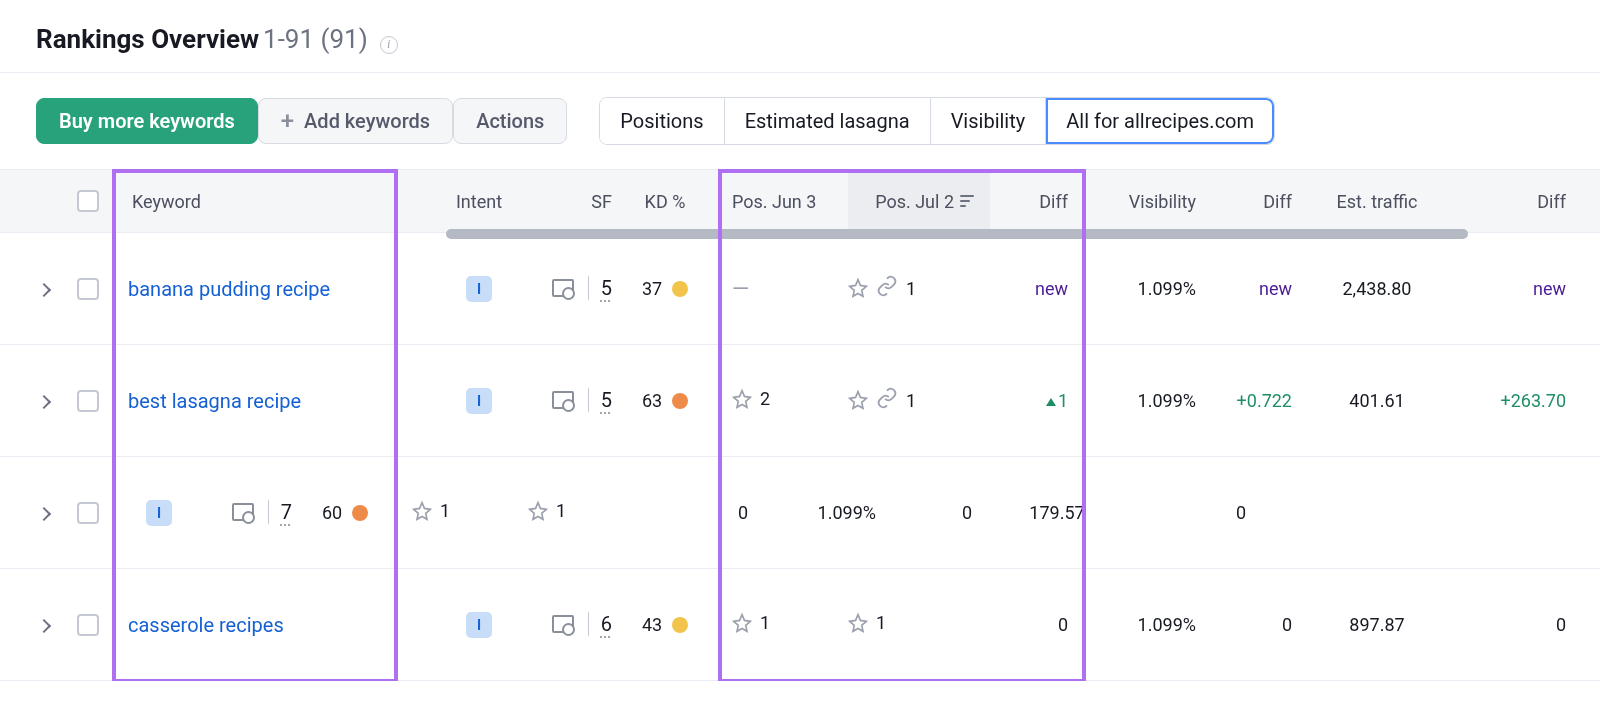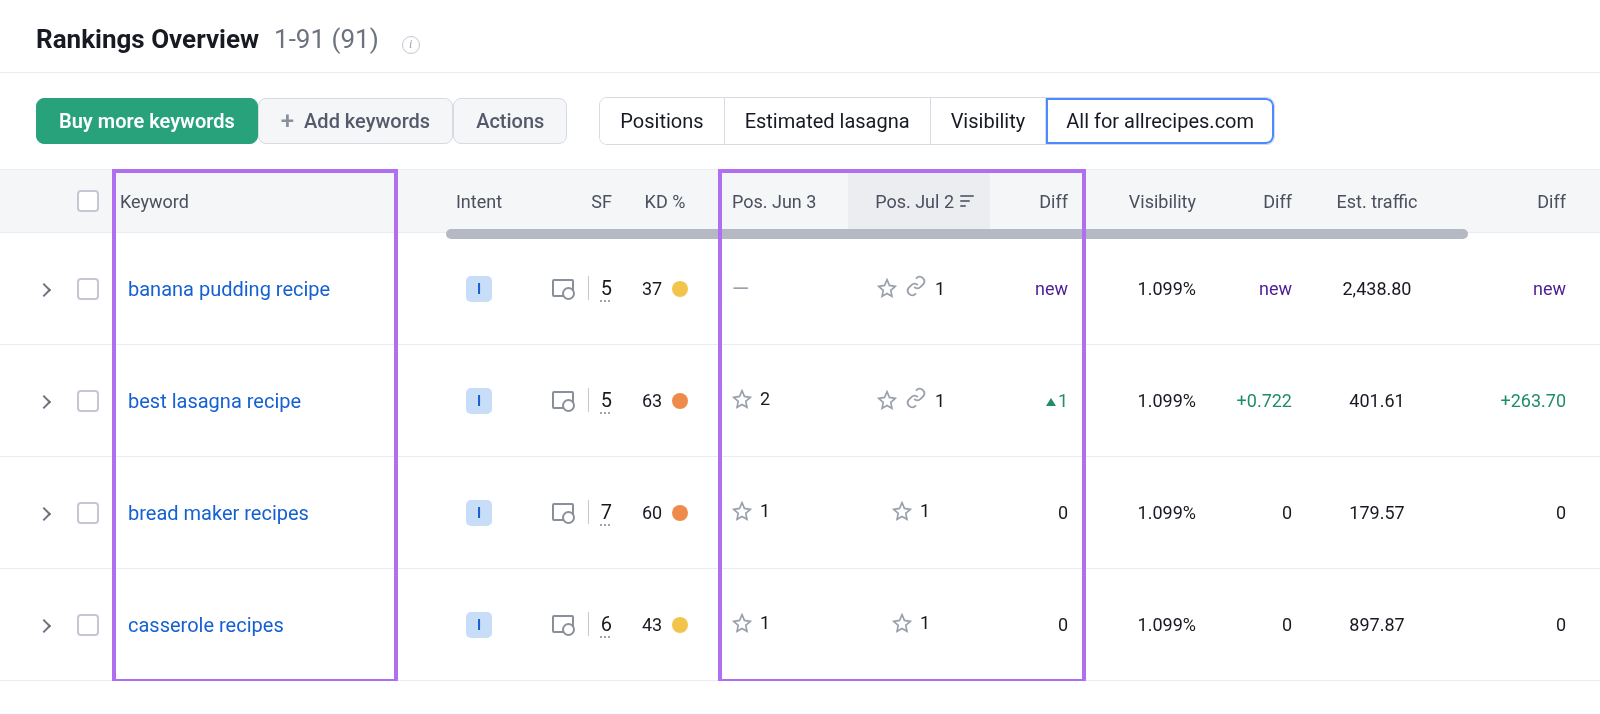--- a/index.html
+++ b/index.html
@@ -1,17 +1,17 @@
 <!DOCTYPE html>
 <html><head>
 <meta charset="utf-8">
 <style>
 *{box-sizing:border-box;margin:0;padding:0}
 body{font-family:-apple-system,BlinkMacSystemFont,"Segoe UI",Roboto,sans-serif;background:#fff;color:#171a22;width:1600px;font-size:18px}
-.header{padding:24px 36px 18px;border-bottom:1px solid #e9ecf2;display:flex;align-items:baseline;gap:15px}
+.header{padding:24px 36px 18px;border-bottom:1px solid #e9ecf2;display:flex;align-items:baseline;gap:4px}
 .header h1{font-size:26px;font-weight:700}
 .header .range{font-size:26px;font-weight:400;color:#6c727f}
 .info-ic{width:18px;height:18px;display:inline-flex;align-items:center;justify-content:center;color:#9aa0ad;border:1.5px solid #c4c8d2;border-radius:50%;font-size:12px;font-family:Georgia,serif;font-style:italic;margin-left:8px}
 .toolbar{display:flex;align-items:center;padding:24px 36px}
 .btn{display:inline-flex;align-items:center;gap:10px;height:46px;padding:0 22px;border-radius:8px;font-size:20px;font-weight:600;cursor:pointer;border:1px solid transparent;background:#fff;font-family:inherit}
 .btn.primary{background:#27a27a;color:#fff;border-color:#27a27a}
 .btn.soft{background:#f5f6f8;border-color:#d6dae3;color:#55596a;font-weight:500}
 .seg{display:inline-flex;border:1px solid #d6dae3;border-radius:8px;overflow:hidden}
 .seg .sbtn{height:46px;padding:0 20px;font-size:20px;color:#171a22;background:#fff;border:none;border-right:1px solid #d6dae3;cursor:pointer;font-family:inherit}
 .seg .sbtn:last-child{border-right:none}
@@ -21,27 +21,27 @@
 .thead{display:flex;align-items:center;height:64px;background:#f5f6f8;border-top:1px solid #e9ecf2;border-bottom:1px solid #e9ecf2;position:relative}
 .thead .th{color:#4b4f5e;font-size:18px}
 .row{display:flex;align-items:center;height:112px;border-bottom:1px solid #e9ecf2;position:relative}
 .c-exp{width:60px;text-align:center;padding-left:28px}
 .c-chk{width:56px;display:flex;justify-content:center}
 .c-kw{width:320px;padding-left:12px}
 .c-int{width:86px;text-align:center}
 .c-sf{width:98px;text-align:right;padding-right:8px}
 .c-kd{width:112px;text-align:center;padding-right:22px}
 .c-pos1{width:116px;text-align:left;padding-right:18px}
-.c-pos2{width:142px;text-align:center;padding-right:16px}
+.c-pos2{width:142px;text-align:left;padding-right:16px}
 .c-diff1{width:98px;text-align:right;padding-right:20px}
 .c-vis{width:118px;text-align:right;padding-right:10px}
 .c-diff2{width:106px;text-align:right;padding-right:20px}
 .c-est{width:150px;text-align:center;padding-right:20px}
 .c-diff3{width:138px;text-align:right;padding-right:34px}
-.thead .c-kw{padding-left:4px}
+.thead .c-kw{padding-left:16px}
 .thead .c-pos2{background:#ecedf0;height:100%;display:flex;align-items:center;justify-content:flex-end}
 .chevron{display:inline-block;width:10px;height:10px;border-right:2px solid #6c727f;border-bottom:2px solid #6c727f;transform:rotate(-45deg)}
 .chk{width:22px;height:22px;border:2px solid #c4c8d2;border-radius:4px;background:#fff}
 .kwlink{color:#1560d3;font-size:20px;cursor:pointer}
 .intent-badge{display:inline-flex;width:26px;height:26px;background:#c7ddf8;border-radius:5px;align-items:center;justify-content:center;color:#1560d3;font-weight:700;font-size:14px}
 .sf-wrap{display:inline-flex;align-items:center;gap:14px;justify-content:flex-end}
 .serp-ic{width:22px;height:18px;border:2px solid #8a8f9c;border-radius:2px;position:relative}
 .serp-ic::after{content:"";position:absolute;width:9px;height:9px;border:2px solid #8a8f9c;border-radius:50%;right:-3px;bottom:-5px;background:#fff}
 .sf-num{border-left:1px solid #c4c8d2;padding-left:12px;font-size:20px;color:#171a22;text-decoration:underline dotted;text-underline-offset:5px;text-decoration-color:#a0a5b2}
 .kd-wrap{display:inline-flex;align-items:center;gap:10px;justify-content:flex-end}
@@ -191,21 +191,20 @@
         <div class="c-vis"><span>1.099%</span></div>
         <div class="c-diff2"><span class="green">+0.722</span></div>
         <div class="c-est"><span>401.61</span></div>
         <div class="c-diff3"><span class="green">+263.70</span></div>
       </div>
       <div class="row">
         <div class="c-exp"><span class="chevron"></span></div>
         <div class="c-chk">
           <div class="chk"></div>
         </div>
-        <div class="c-kw"><span class="kwlink">bread maker recipes</span></div>
         <div class="c-int"><span class="intent-badge">I</span></div>
         <div class="c-sf"><span class="sf-wrap">
             <span class="serp-ic"></span>
             <span class="sf-num">7</span>
           </span></div>
         <div class="c-kd"><span class="kd-wrap">
             <span>60</span>
             <span class="kd-dot kd-orange"></span>
           </span></div>
         <div class="c-pos1"><span class="pos-cell">

